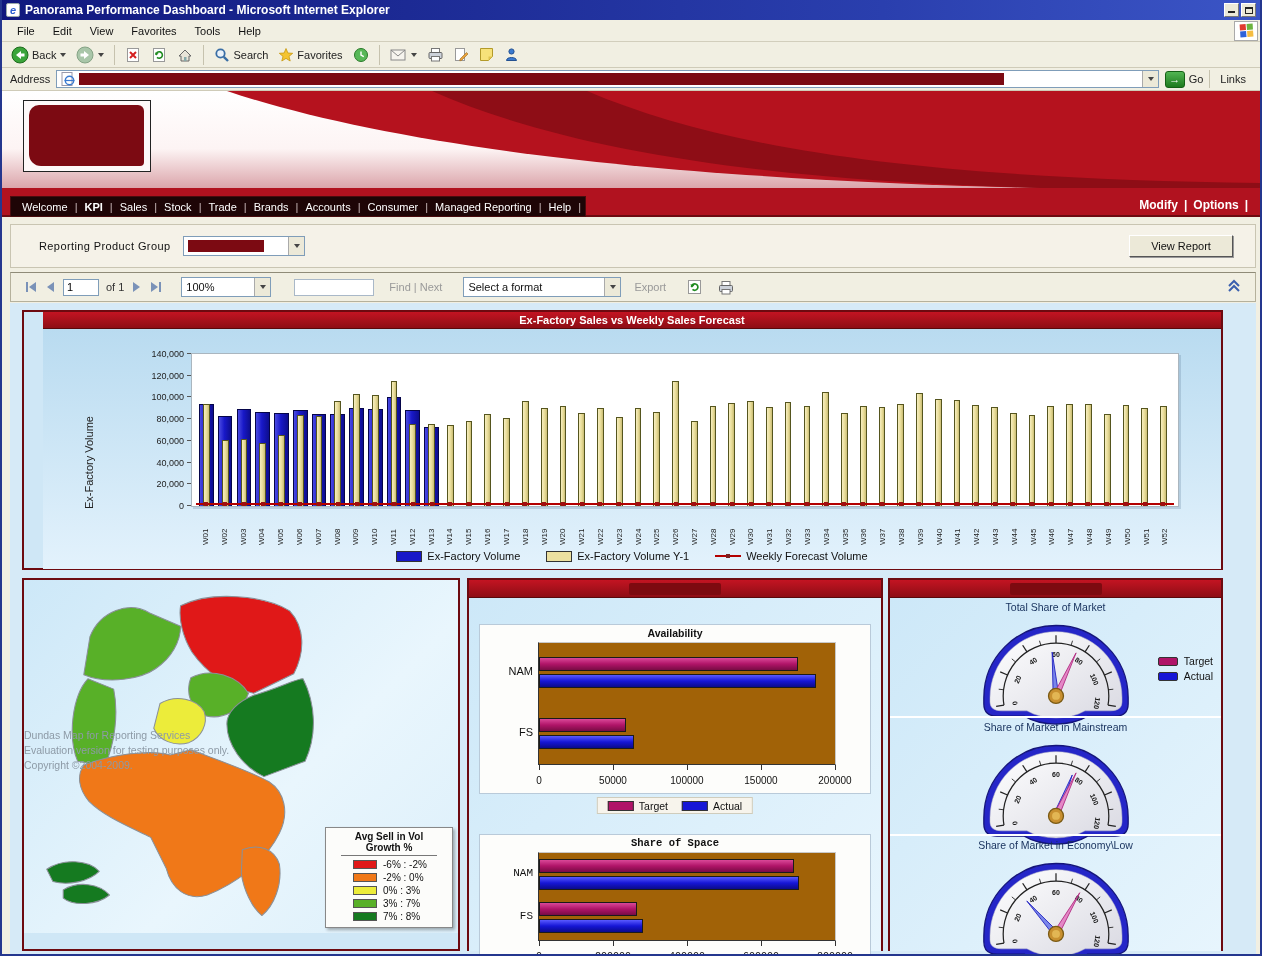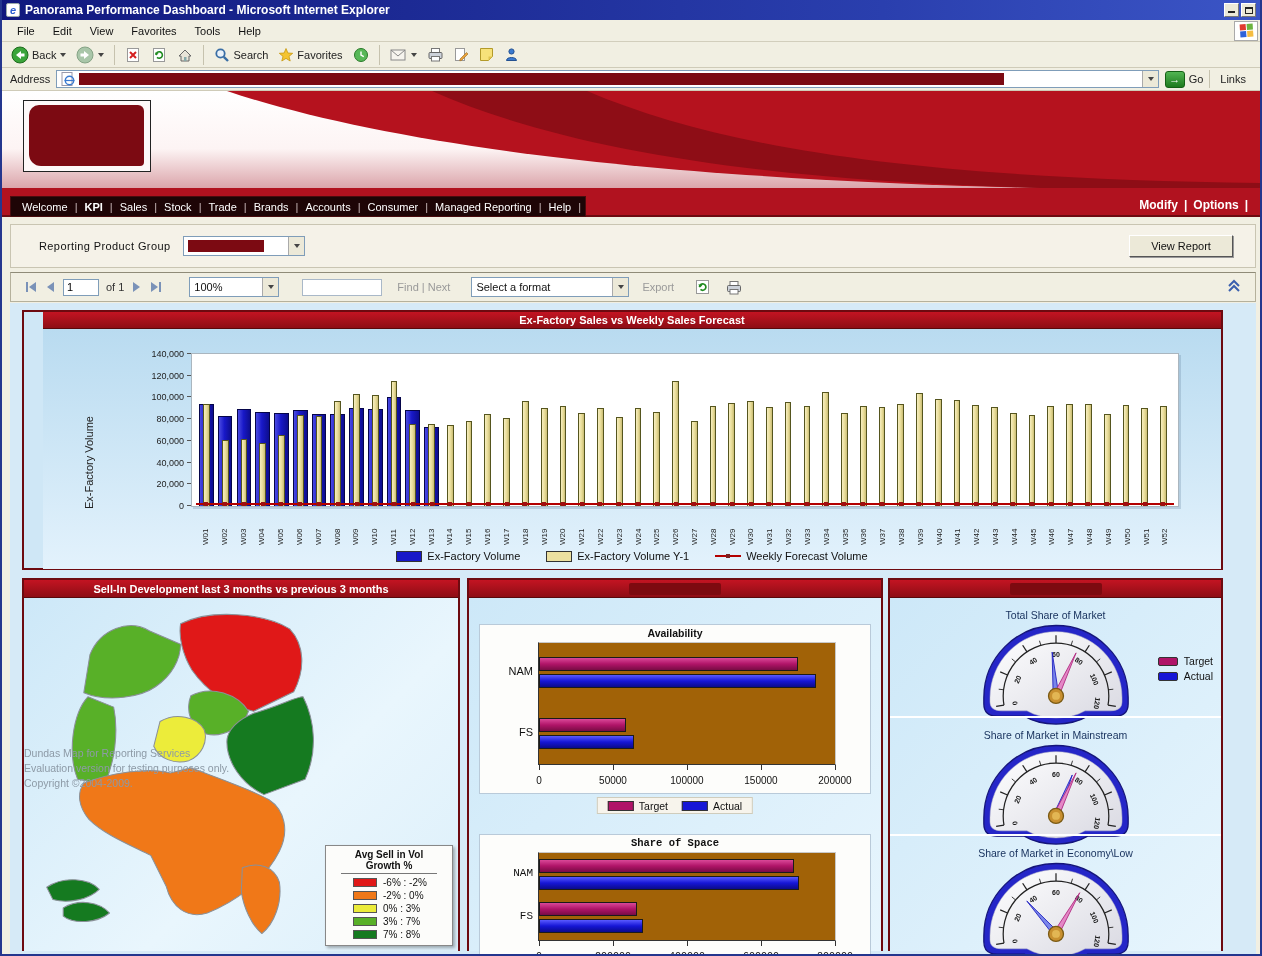--- a/index.html
+++ b/index.html
@@ -72,21 +72,21 @@
     font-size:11px;color:#111;text-align:center;line-height:20px;cursor:pointer;}
   
   .rtoolbar{position:absolute;left:8px;top:272px;width:1246px;height:30px;background:#f1efe2;
     border:1px solid #b5b19c;border-top:1px solid #8f8b78;display:flex;align-items:center;gap:7px;
     padding:0 14px;font-size:11px;color:#333;}
   .pg-input{width:36px;height:17px;border:1px solid #7f9db9;font-size:11px;padding:0 3px;font-family:"Liberation Sans",sans-serif;}
   .find-input{width:80px;height:17px;border:1px solid #a9b8c8;font-size:11px;}
   .gray{color:#999;}
   .navico{cursor:pointer;display:flex;align-items:center;}
   .chev-up{margin-left:auto;cursor:pointer;}
-  .zoom-select{width:90px;margin-left:20px;}
+  .zoom-select{width:90px;margin-left:12px;}
   .fmt-select{width:158px;margin-left:14px;}
   
   .reportarea{position:absolute;left:8px;top:303px;width:1246px;height:653px;background:#d6eaf7;}
   .panel{position:absolute;border:2px solid #6d0a10;background:#cfe7f6;}
   .panel-title{height:17px;background:linear-gradient(180deg,#c31422,#8e0d15);color:#fff;font-size:11px;font-weight:bold;
     display:flex;align-items:center;justify-content:center;border-bottom:1px solid #5a080c;}
   .redact-block{display:inline-block;width:92px;height:12px;background:#7d0a10;border-radius:2px;}
   .panel-body{position:relative;width:100%;}
   
   #main-panel{left:12px;top:7px;width:1201px;height:260px;padding-left:19px;}
@@ -149,21 +149,21 @@
     border:1px solid #cfccbc;display:flex;align-items:center;gap:14px;padding:0 10px;font-size:10.5px;color:#111;}
   .mid-legend .sw{width:26px;height:10px;}
   .sw-target{background:#b01468;}
   .sw-actual{background:#1616d6;}
   
   #gauge-panel{left:878px;top:275px;width:335px;height:373px;}
   #gauge-panel .panel-title{height:18px;}
   #gauge-panel .panel-body{height:353px;background:linear-gradient(135deg,#cde8f8,#e7f5fd);}
   .gauge-sec{position:absolute;left:0;right:0;height:117px;}
   .gauge-sec.b{border-top:2px solid #fff;}
-  .gauge-title{position:absolute;top:11px;left:0;right:0;text-align:center;font-size:10.5px;color:#16305c;}
+  .gauge-title{position:absolute;top:3px;left:0;right:0;text-align:center;font-size:10.5px;color:#16305c;}
   .gauge-svg{position:absolute;left:50%;transform:translateX(-50%);top:15px;}
   .gauge-legend{position:absolute;right:8px;top:54px;font-size:10.5px;color:#111;z-index:3;}
   .gl-row{display:flex;align-items:center;gap:6px;margin-top:3px;}
   .gl-sw{width:20px;height:9px;border:1px solid #333;border-radius:2px;}
 </style>
 </head>
 <body>
 
 <div class="screen">
 
@@ -853,21 +853,20 @@
             </span>
           <span class="leg-item">
               <span class="sw-line"></span>
               <span>Weekly Forecast Volume</span>
             </span>
         </div>
       </div>
     </div>
 
     <div class="panel" id="map-panel">
-      <div class="panel-title">Sell-In Development last 3 months vs previous 3 months</div>
       <div class="panel-body">
         <svg id="map-svg" width="340" height="350" viewBox="0 0 330 340">
           <g stroke="#8a9098" stroke-width="1" stroke-linejoin="round">
             <path d="M120,32 C100,20 72,30 62,55 L56,92 C80,102 112,96 126,86 C141,76 150,60 150,45 Z" fill="#58b028"></path>
             <path d="M60,96 C45,112 40,152 50,176 L76,181 C86,160 90,130 85,106 Z" fill="#58b028"></path>
             <path d="M150,25 C180,10 232,15 256,30 C271,46 271,70 260,91 L221,110 C196,105 175,90 161,70 C152,55 148,38 150,25 Z" fill="#e01818"></path>
             <path d="M160,95 C180,84 206,94 216,110 C211,126 190,136 175,132 C161,128 154,110 160,95 Z" fill="#58b028"></path>
             <path d="M221,112 C246,105 262,96 269,96 C281,120 283,150 271,176 L231,191 C210,181 195,160 195,140 C195,128 206,118 221,112 Z" fill="#157a20"></path>
             <path d="M130,120 C145,111 166,115 173,128 C177,140 170,153 158,158 C144,162 129,156 124,144 Z" fill="#ecec3a"></path>
             <path d="M56,180 C80,170 120,164 140,170 L160,165 C186,175 216,185 236,196 C251,206 256,226 246,246 C231,276 201,296 176,306 C156,312 141,300 136,280 L121,250 C101,240 76,230 61,215 C51,203 49,190 56,180 Z" fill="#f07818"></path>

